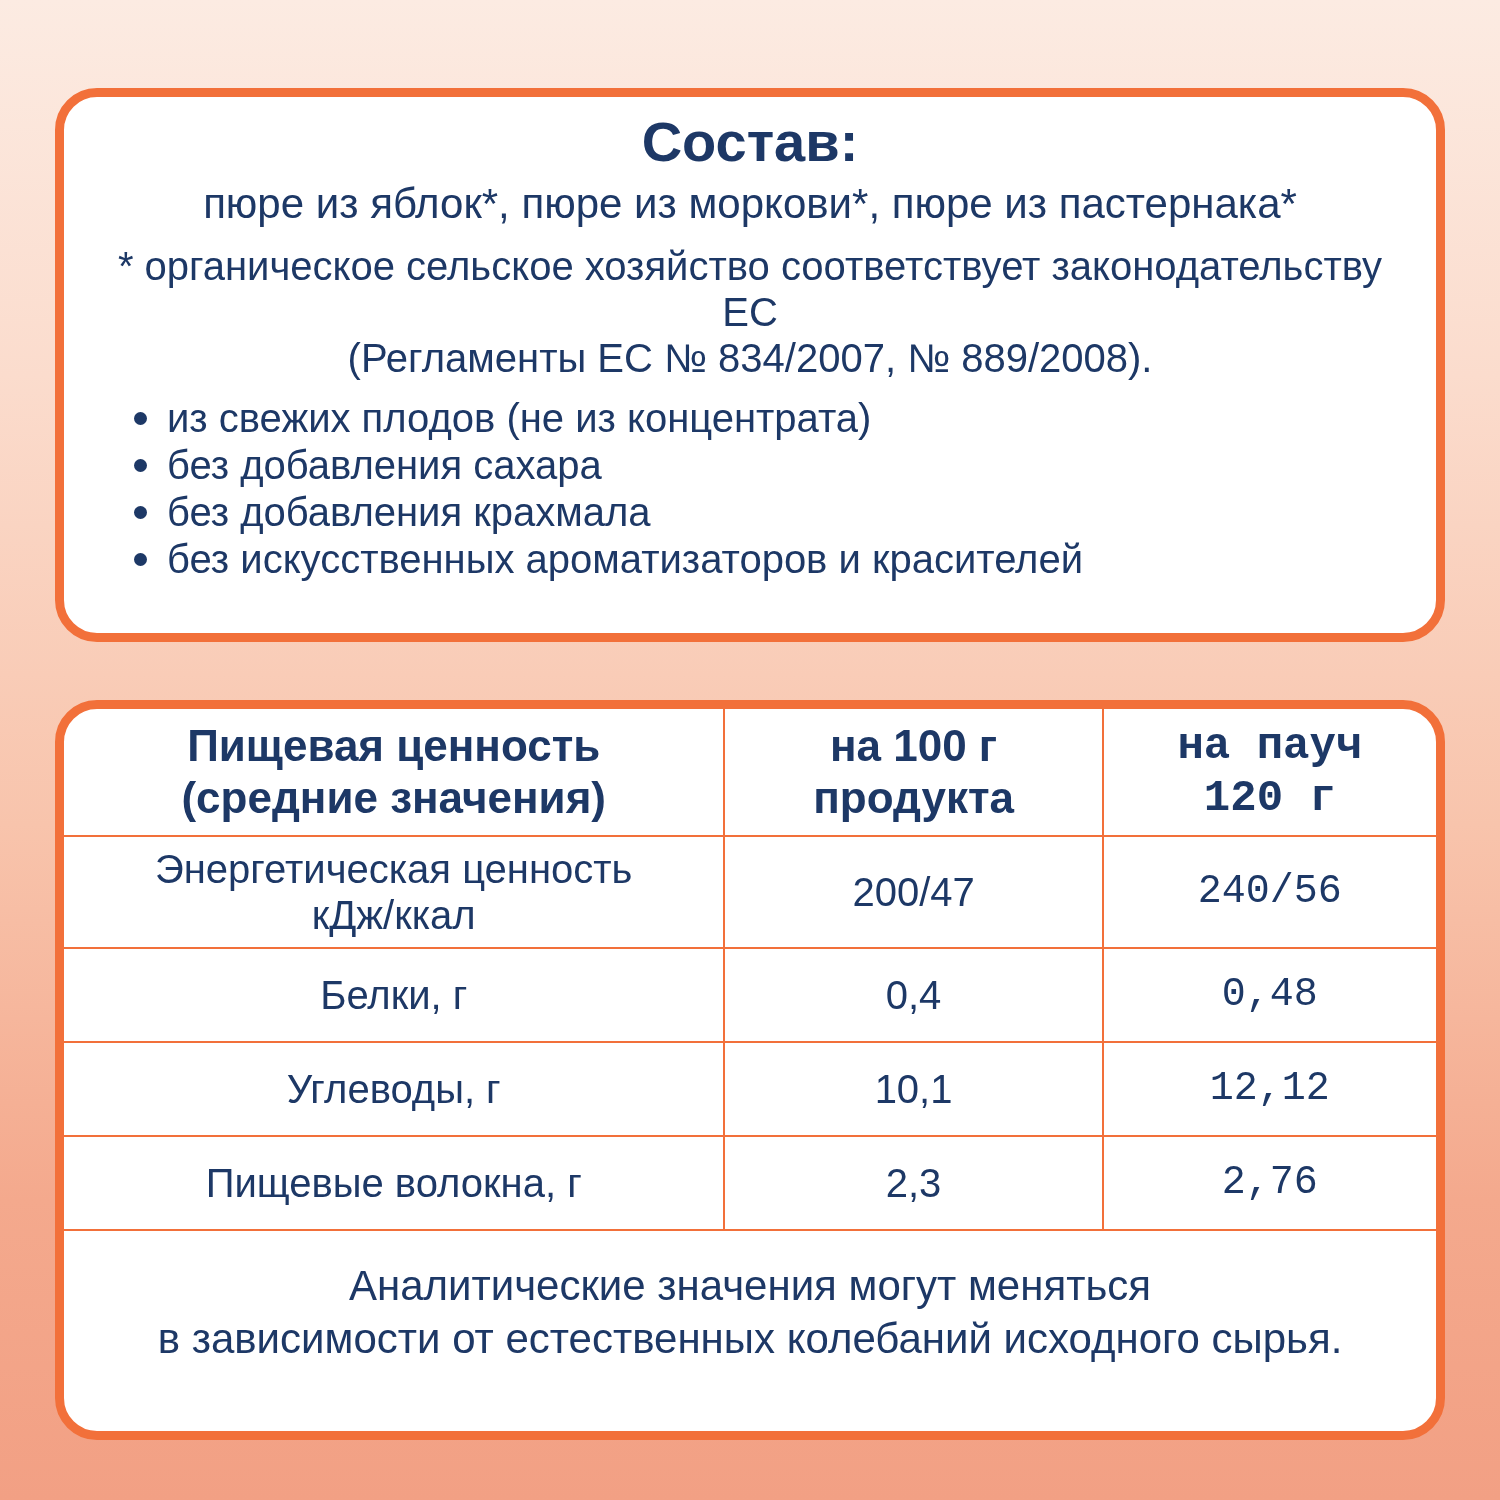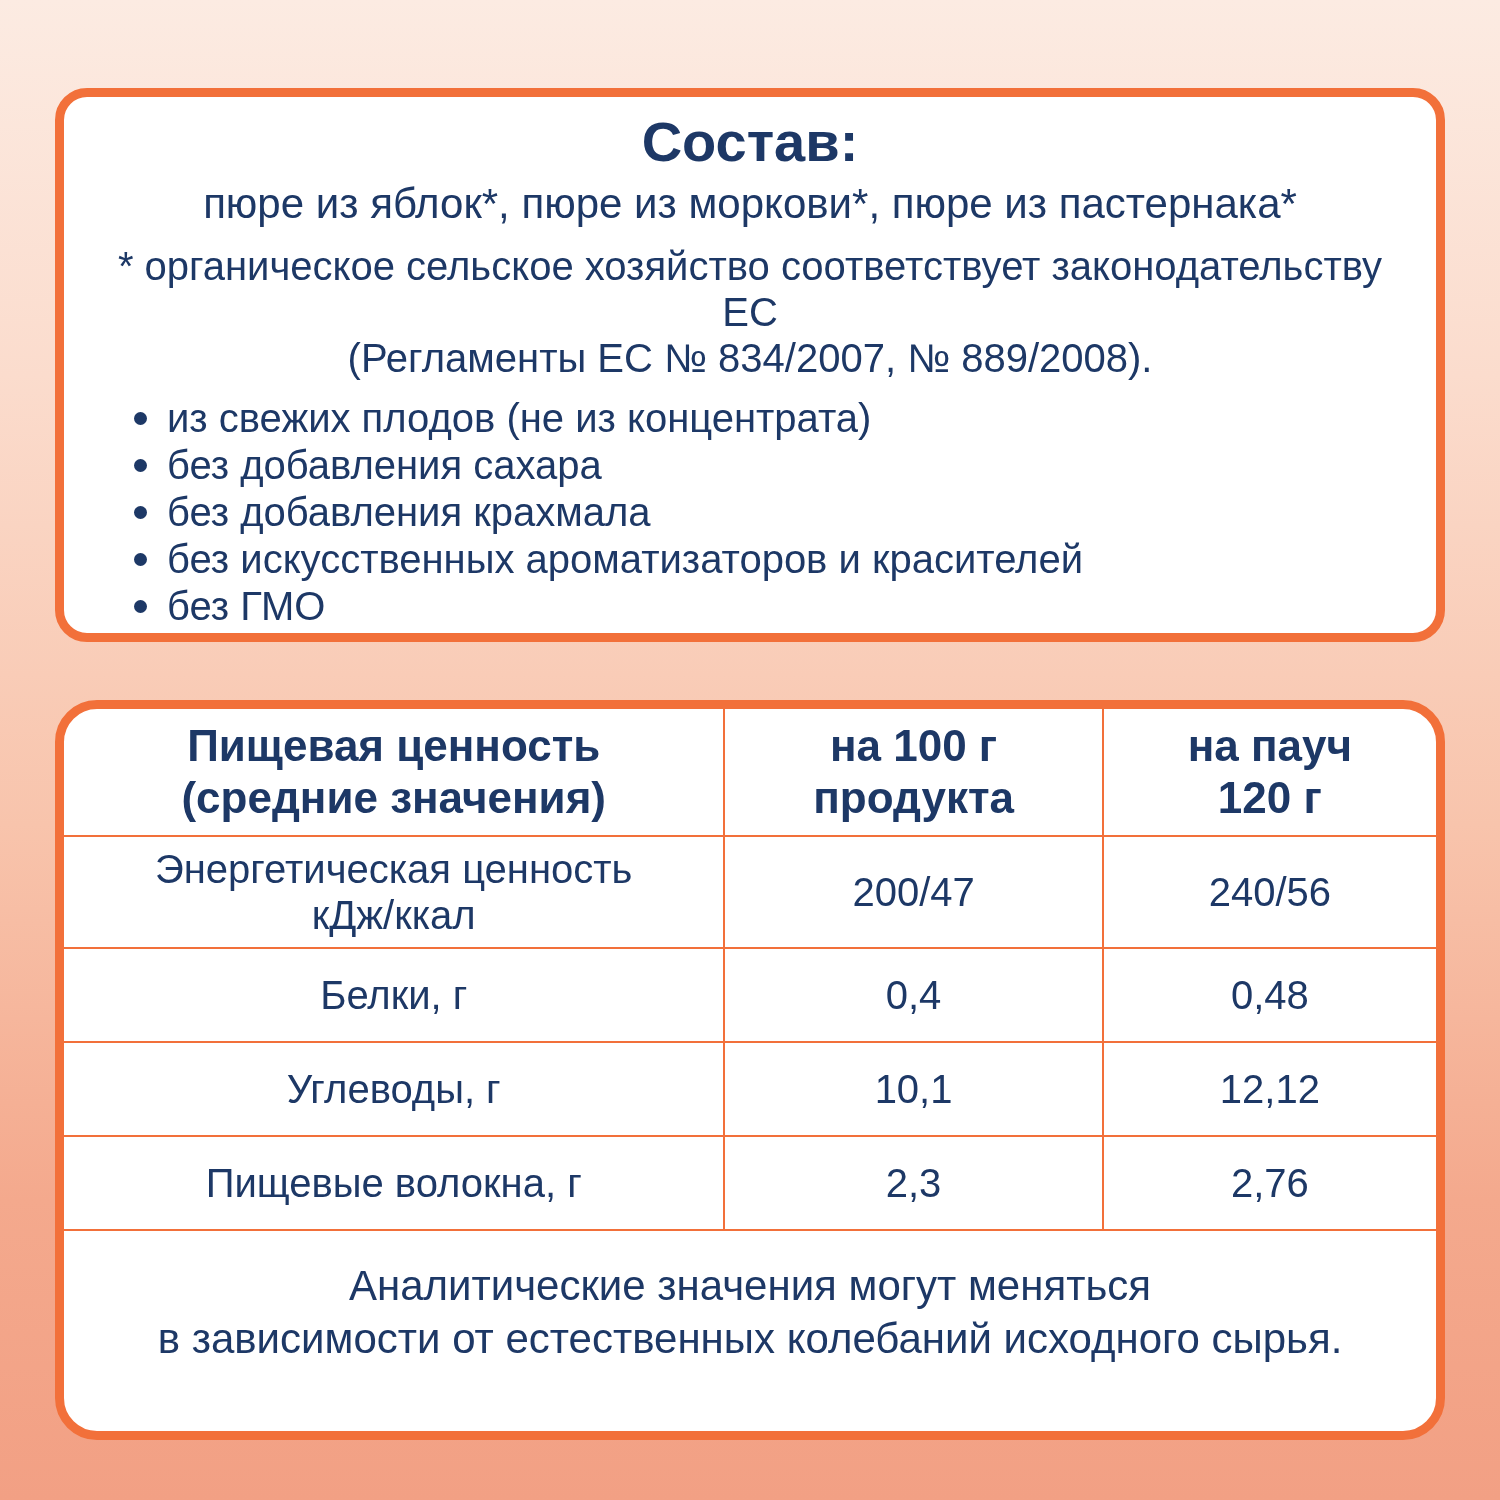--- a/index.html
+++ b/index.html
@@ -19,21 +19,20 @@
     position:absolute;left:55px;right:55px;
     background:#ffffff;
     border:9px solid var(--orange);
     border-radius:42px;
     box-sizing:border-box;
   }
   
   .composition-card{
     top:88px;height:554px;
     padding:16px 40px 10px;
-    border-radius:32px;
   }
   .title{
     margin:0;text-align:center;
     font-size:56px;line-height:58px;font-weight:bold;
   }
   .ingredients{
     margin:10px 0 0;text-align:center;
     font-size:42px;line-height:46px;
   }
   .footnote{
@@ -53,21 +52,21 @@
     width:100%;border-collapse:collapse;table-layout:fixed;
   }
   .nutrition-table th,.nutrition-table td{
     text-align:center;vertical-align:middle;
     border-bottom:2px solid var(--orange);
     padding:0 20px;
     color:var(--navy);
   }
   .col1{width:49.5%;border-right:2px solid var(--orange);}
   .col2{width:27%;border-right:2px solid var(--orange);}
-  .col3{width:23.5%;}
+  .col3{width:23.5%;font-family:Liberation Mono, monospace;}
   .nutrition-table thead th{height:126px;font-size:44px;line-height:52px;font-weight:bold;}
   .nutrition-table tbody td{height:92px;font-size:40px;line-height:46px;}
   .nutrition-table tbody tr.energy-row td{height:110px;}
   .table-note{
     margin:28px 40px 0;text-align:center;
     font-size:42px;line-height:53px;
   }
 </style>
 </head>
 <body>
@@ -88,24 +87,20 @@
         <span class="dot"></span>
         <span class="bullet-text">без добавления сахара</span>
       </li>
       <li class="bullet">
         <span class="dot"></span>
         <span class="bullet-text">без добавления крахмала</span>
       </li>
       <li class="bullet">
         <span class="dot"></span>
         <span class="bullet-text">без искусственных ароматизаторов и красителей</span>
-      </li>
-      <li class="bullet">
-        <span class="dot"></span>
-        <span class="bullet-text">без ГМО</span>
       </li>
     </ul>
   </section>
 
   <section class="card nutrition-card">
     <table class="nutrition-table">
       <thead>
         <tr>
           <th class="col1 prelines">Пищевая ценность
 (средние значения)</th>

